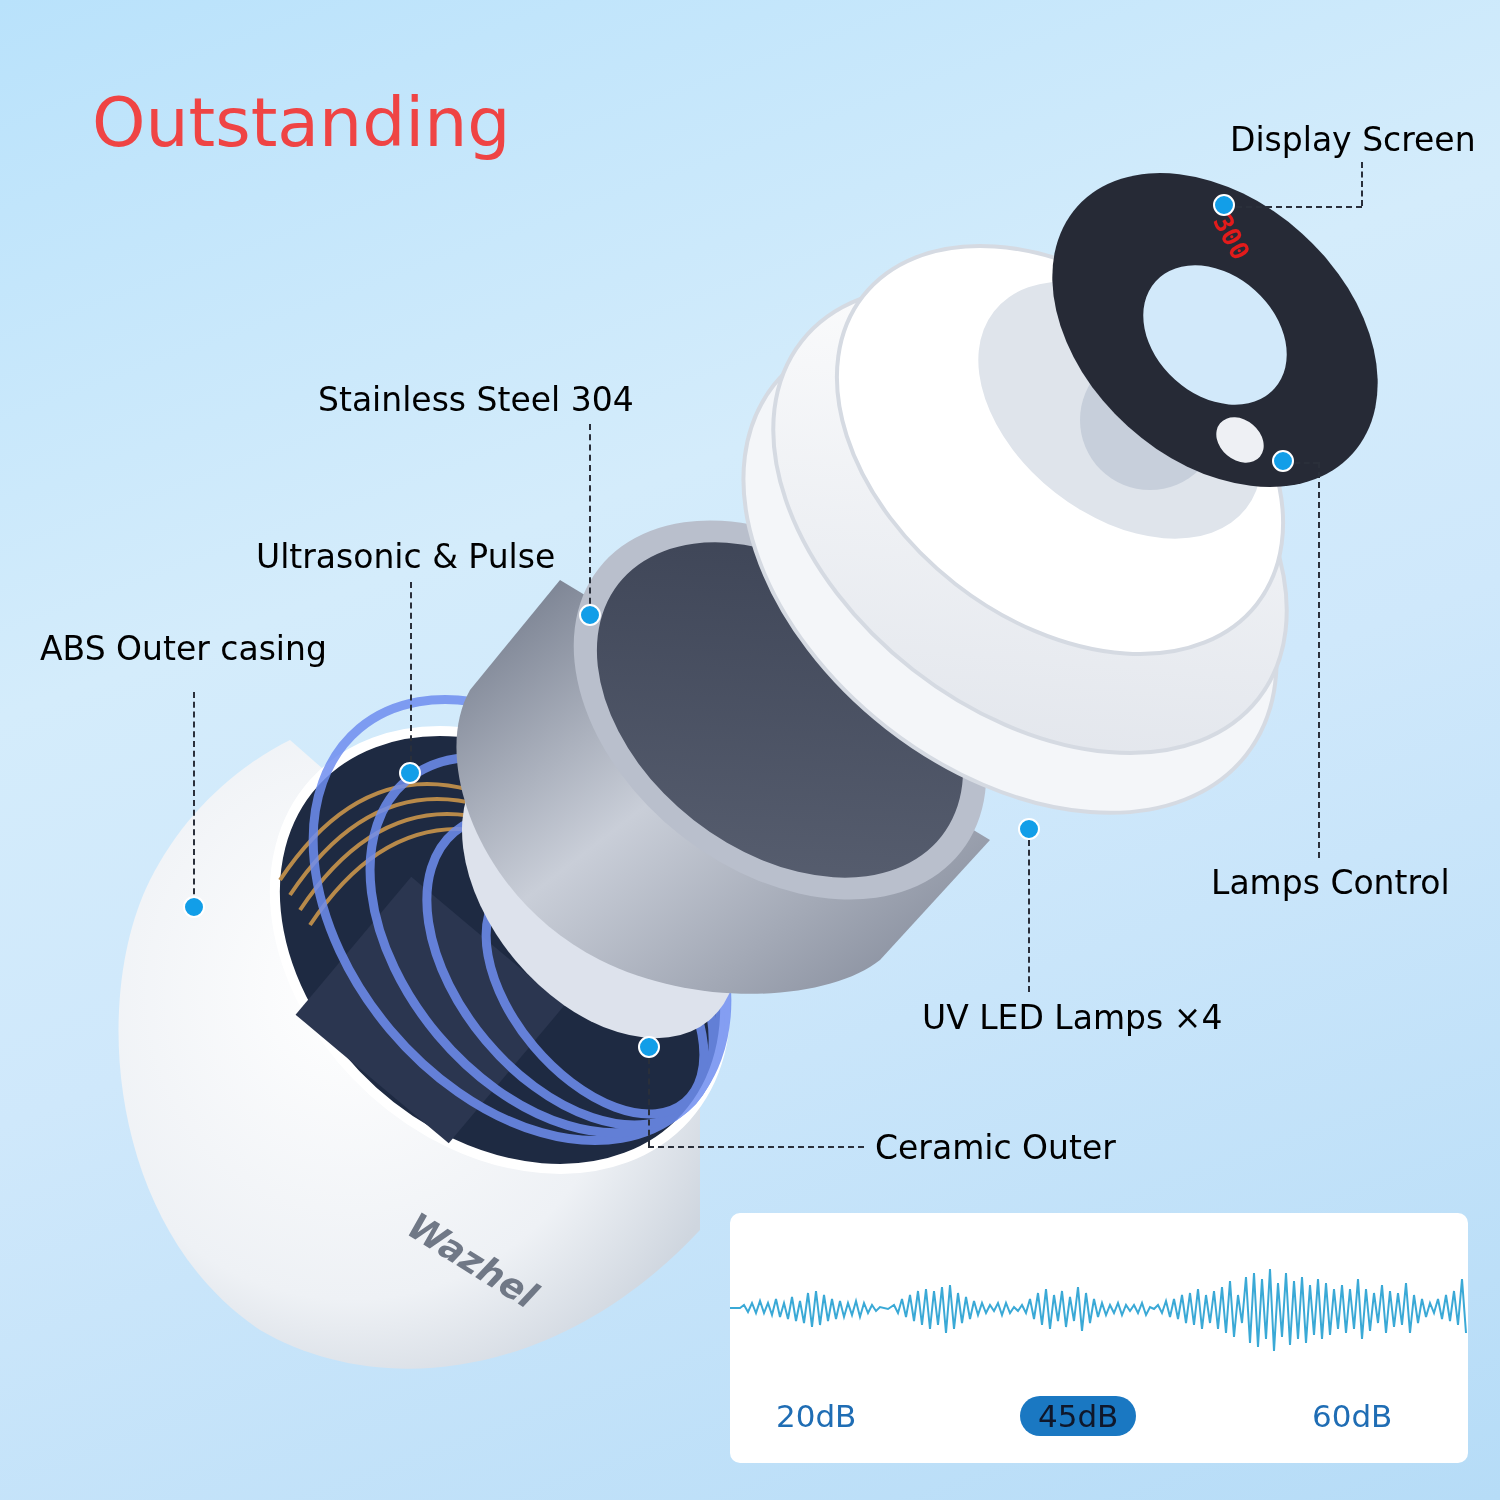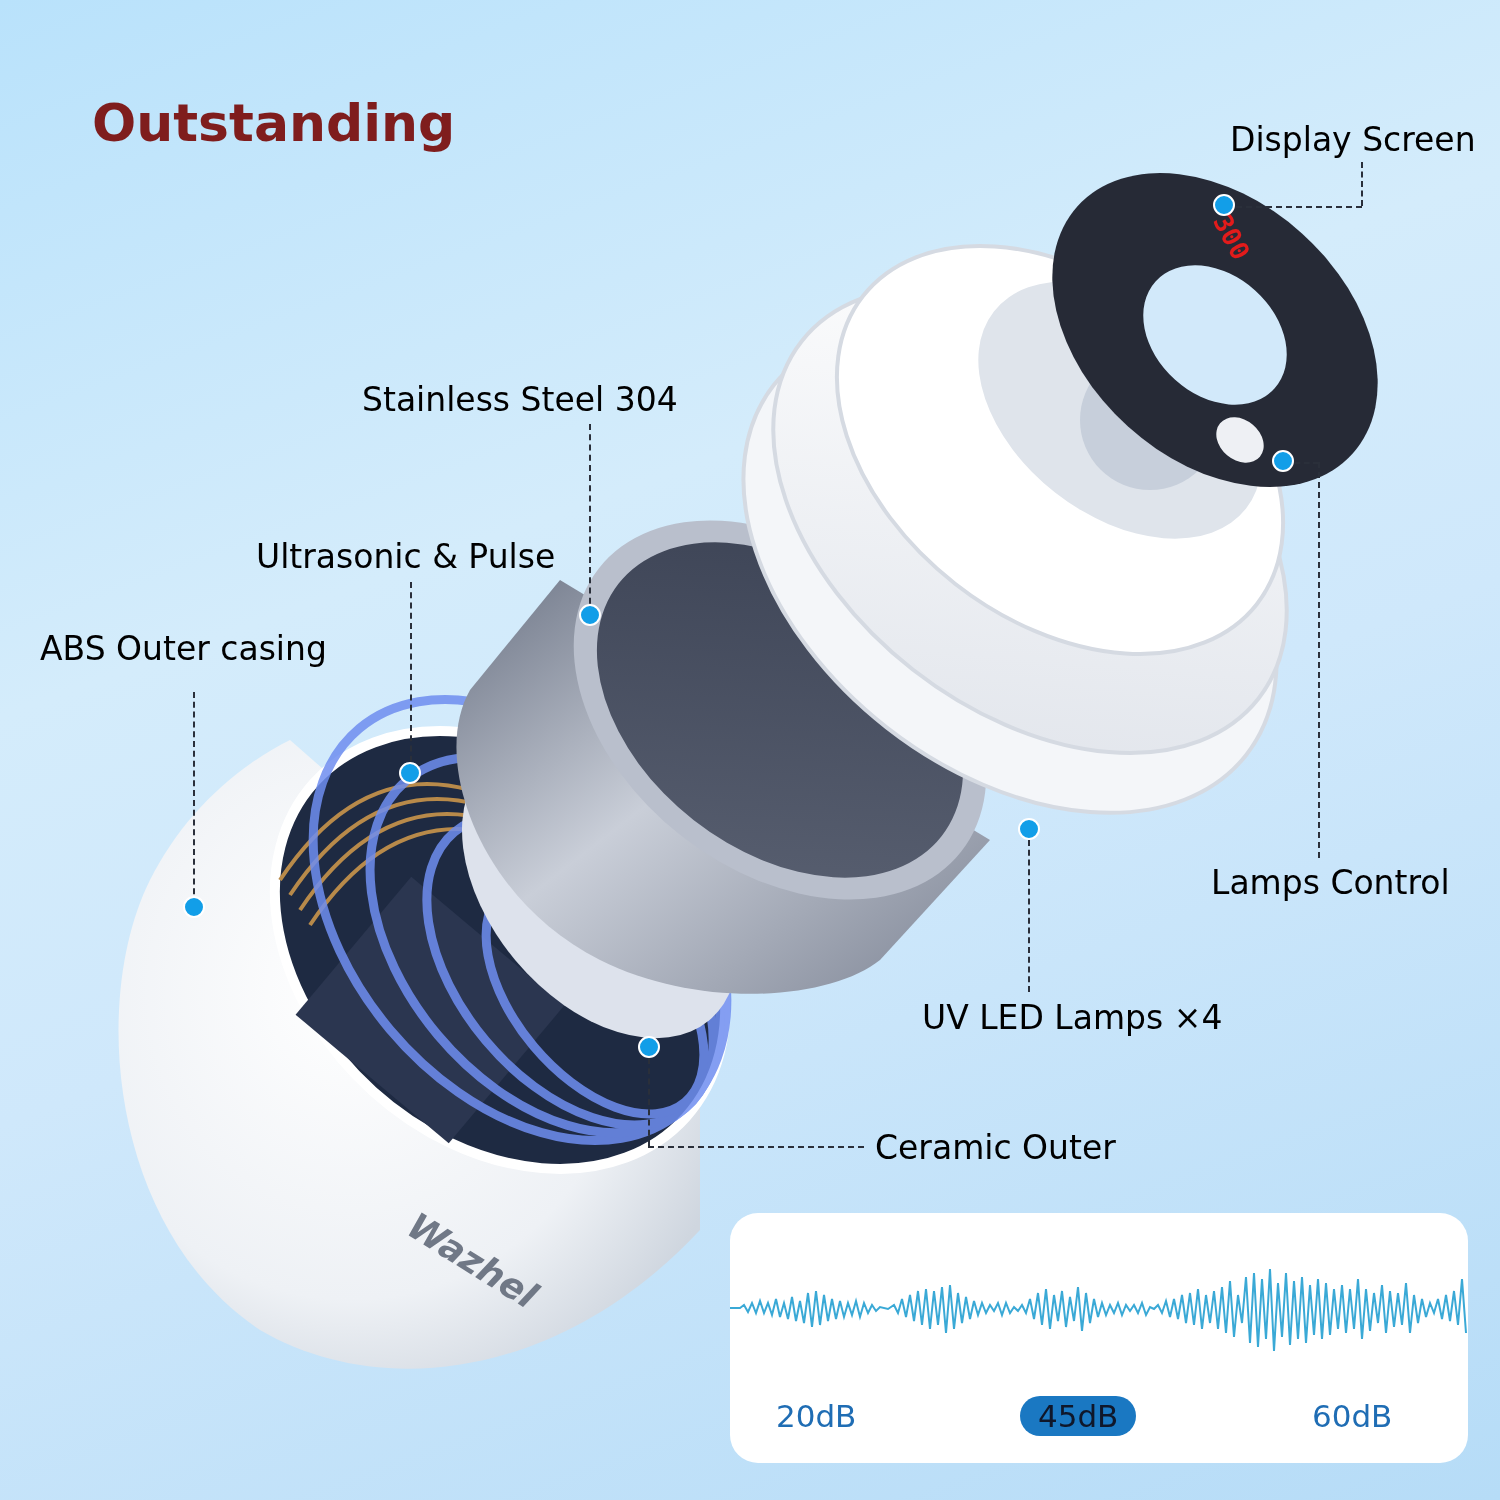--- a/index.html
+++ b/index.html
@@ -4,38 +4,38 @@
 <style>
   * { box-sizing: border-box; margin: 0; padding: 0; }
   html, body { width: 1500px; height: 1500px; overflow: hidden; }
   body {
     position: relative;
     background: linear-gradient(160deg, #b9e2fb 0%, #d4ecfb 35%, #cfe8fb 55%, #b6dcf7 100%);
     font-family: "Liberation Sans", sans-serif;
   }
   .title {
     position: absolute; left: 92px; top: 72px;
-    color: #7f1d1d; font-weight: 700; font-size: 52px; line-height: 102px;
+    color: #ef4444; font-weight: 400; font-size: 68px; line-height: 102px;
     font-family: "DejaVu Sans", sans-serif; letter-spacing: 0px;
   }
   .label {
     position: absolute; color: #000000; font-size: 33px;
     font-family: "DejaVu Sans", sans-serif; font-weight: 400; white-space: nowrap;
   }
   .dot {
     position: absolute; width: 22px; height: 22px; border-radius: 50%;
     background: #129ee8; border: 2px solid #ffffff; transform: translate(-50%, -50%);
     z-index: 5;
   }
   .vline { position: absolute; border-left: 2px dashed #2a2f3a; width: 0; z-index: 4; }
   .hline { position: absolute; border-top: 2px dashed #2a2f3a; height: 0; z-index: 4; }
   svg.illus { position: absolute; left: 0; top: 0; }
   .panel {
     position: absolute; left: 730px; top: 1213px; width: 738px; height: 250px;
-    background: #ffffff; border-radius: 28px;
+    background: #ffffff; border-radius: 10px;
   }
   .db { position: absolute; top: 185px; font-size: 31px; color: #1f6db4;
         font-family: "DejaVu Sans", sans-serif; }
   .db.active {
     background: #1a78c2; color: #0f172a; border-radius: 24px; padding: 2px 18px;
     top: 183px;
   }
   .brand {
     position: absolute; left: 400px; top: 1240px; font-size: 36px; font-weight: 700;
     font-style: italic; color: #707886; transform: rotate(32deg);
@@ -122,21 +122,21 @@
 </svg>
 
 <div class="readout">300</div>
 <div class="brand">Wazhel</div>
 
 <div class="label" style="left:1230px; top:120px;">Display Screen</div>
 <div class="vline" style="left:1361px; top:162px; height:44px;"></div>
 <div class="hline" style="left:1226px; top:206px; width:136px;"></div>
 <div class="dot" style="left:1224px; top:205px;"></div>
 
-<div class="label" style="left:318px; top:380px;margin-left:44px;">Stainless Steel 304</div>
+<div class="label" style="left:318px; top:380px;">Stainless Steel 304</div>
 <div class="vline" style="left:589px; top:424px; height:190px;"></div>
 <div class="dot" style="left:590px; top:615px;"></div>
 
 <div class="label" style="left:256px; top:537px;">Ultrasonic &amp; Pulse</div>
 <div class="vline" style="left:410px; top:582px; height:190px;"></div>
 <div class="dot" style="left:410px; top:773px;"></div>
 
 <div class="label" style="left:40px; top:629px;">ABS Outer casing</div>
 <div class="vline" style="left:193px; top:692px; height:212px;"></div>
 <div class="dot" style="left:194px; top:907px;"></div>

